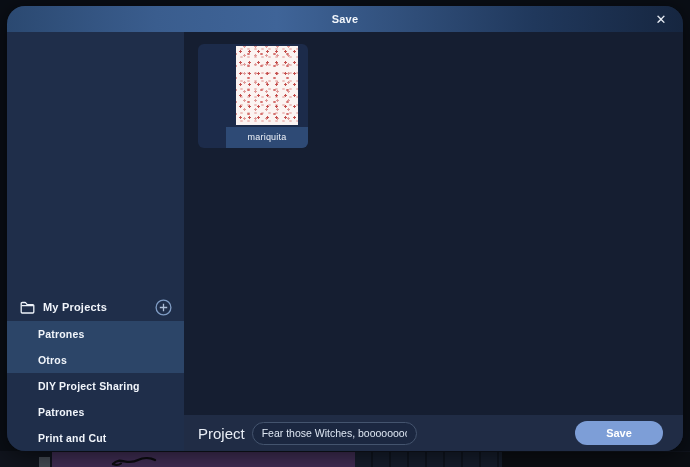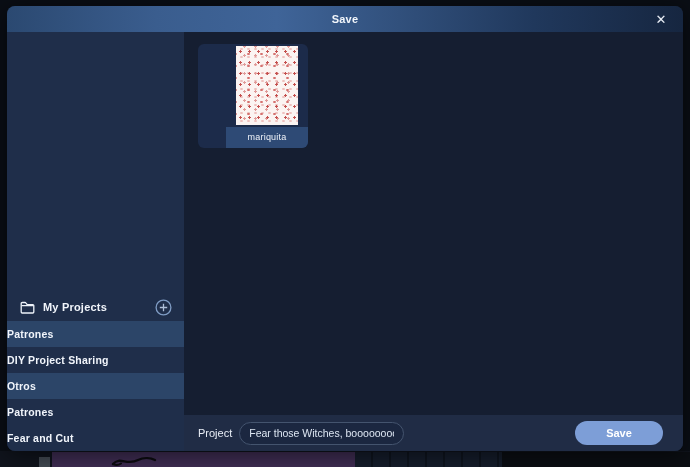--- a/index.html
+++ b/index.html
@@ -21,21 +21,21 @@
   .bg-swoosh { position: absolute; left: 110px; top: 455px; width: 48px; height: 12px; }
   .bg-cells {
     position: absolute; left: 355px; top: 452px; width: 147px; height: 15px;
     background: repeating-linear-gradient(90deg, #151d2b 0 16px, #0e141e 16px 18px);
   }
   .bg-black-right { position: absolute; left: 502px; top: 452px; width: 188px; height: 15px; background: #0b0e13; }
 
   
   .dialog {
     position: absolute; left: 7px; top: 6px; width: 676px; height: 445px;
-    border-radius: 8px; overflow: hidden;
+    border-radius: 18px; overflow: hidden;
     background: #151e31;
     box-shadow: 0 4px 22px rgba(0,0,0,0.55);
     display: flex; flex-direction: column;
   }
 
   .titlebar {
     position: relative; height: 26px; flex: 0 0 26px;
     background: linear-gradient(90deg, #2b4971 0%, #3a5d8e 22%, #3f6498 40%, #31507c 58%, #20385c 78%, #162640 100%);
     display: flex; align-items: center; justify-content: center;
   }
@@ -52,21 +52,21 @@
   .sidebar { width: 177px; flex: 0 0 177px; background: #1f2e4a; display: flex; flex-direction: column; justify-content: flex-end; }
   .sidebar-header {
     height: 28px; flex: 0 0 28px; display: flex; align-items: center;
     padding: 0 13px; position: relative;
   }
   .folder-icon { width: 15px; height: 13px; margin-right: 8px; flex: 0 0 15px; }
   .sidebar-header-label { color: #f1f5fb; font-size: 11px; font-weight: bold; letter-spacing: 0.2px; }
   .add-btn { position: absolute; right: 12px; top: 6px; width: 17px; height: 17px; cursor: pointer; }
 
   .sidebar-item {
-    height: 26px; line-height: 26px; 
+    height: 26px; line-height: 26px; padding-left: 31px;
     color: #f1f5fb; font-size: 10.5px; font-weight: bold; letter-spacing: 0.2px;
     cursor: pointer; white-space: nowrap; overflow: hidden;
   }
   .sidebar-item.selected { background: #2c4568; }
 
   
   .main { flex: 1; display: flex; flex-direction: column; background: #151e31; min-width: 0; }
   .projects-area { flex: 1; padding: 12px 14px; }
 
   .project-card {
@@ -89,21 +89,21 @@
     height: 21px; flex: 0 0 21px; background: #2e4a75;
     color: #f0f4fa; font-size: 9px; line-height: 21px; text-align: center;
     letter-spacing: 0.2px;
   }
 
   
   .footer {
     height: 36px; flex: 0 0 36px; background: #202c45;
     display: flex; align-items: center; padding: 0 20px 0 14px;
   }
-  .footer-label { color: #e9eef6; font-size: 11px; margin-right: 7px; }
+  .footer-label { color: #e9eef6; font-size: 15px; margin-right: 7px; }
   .name-input {
     width: 165px; height: 23px; border-radius: 12px;
     border: 1px solid #44546e; background: #1b2740;
     color: #dde6f2; font-size: 10.5px; padding: 0 9px;
     font-family: "Liberation Sans", sans-serif;
     white-space: nowrap; overflow: hidden; text-overflow: clip; outline: none;
   }
   .save-btn {
     margin-left: auto; width: 88px; height: 24px; border: none; border-radius: 12px;
     background: #7d9ed7; color: #ffffff; font-size: 11px; font-weight: 600;
@@ -142,24 +142,24 @@
           </svg>
           <span class="sidebar-header-label">My Projects</span>
           <svg class="add-btn" viewBox="0 0 17 17">
             <circle cx="8.5" cy="8.5" r="7.4" fill="none" stroke="#7f9cc4" stroke-width="1.3"></circle>
             <line x1="8.5" y1="4.8" x2="8.5" y2="12.2" stroke="#aebfd8" stroke-width="1.3"></line>
             <line x1="4.8" y1="8.5" x2="12.2" y2="8.5" stroke="#aebfd8" stroke-width="1.3"></line>
           </svg>
         </div>
 
         <div class="sidebar-item selected">Patrones</div>
+        <div class="sidebar-item selected">Otros</div>
         <div class="sidebar-item">DIY Project Sharing</div>
-        <div class="sidebar-item selected">Otros</div>
         <div class="sidebar-item">Patrones</div>
-        <div class="sidebar-item">Fear and Cut</div>
+        <div class="sidebar-item">Print and Cut</div>
       </div>
 
       <div class="main">
         <div class="projects-area">
           <div class="project-card">
             <div class="project-thumb-wrap">
               <div class="project-thumb"></div>
             </div>
             <div class="project-label">mariquita</div>
           </div>

